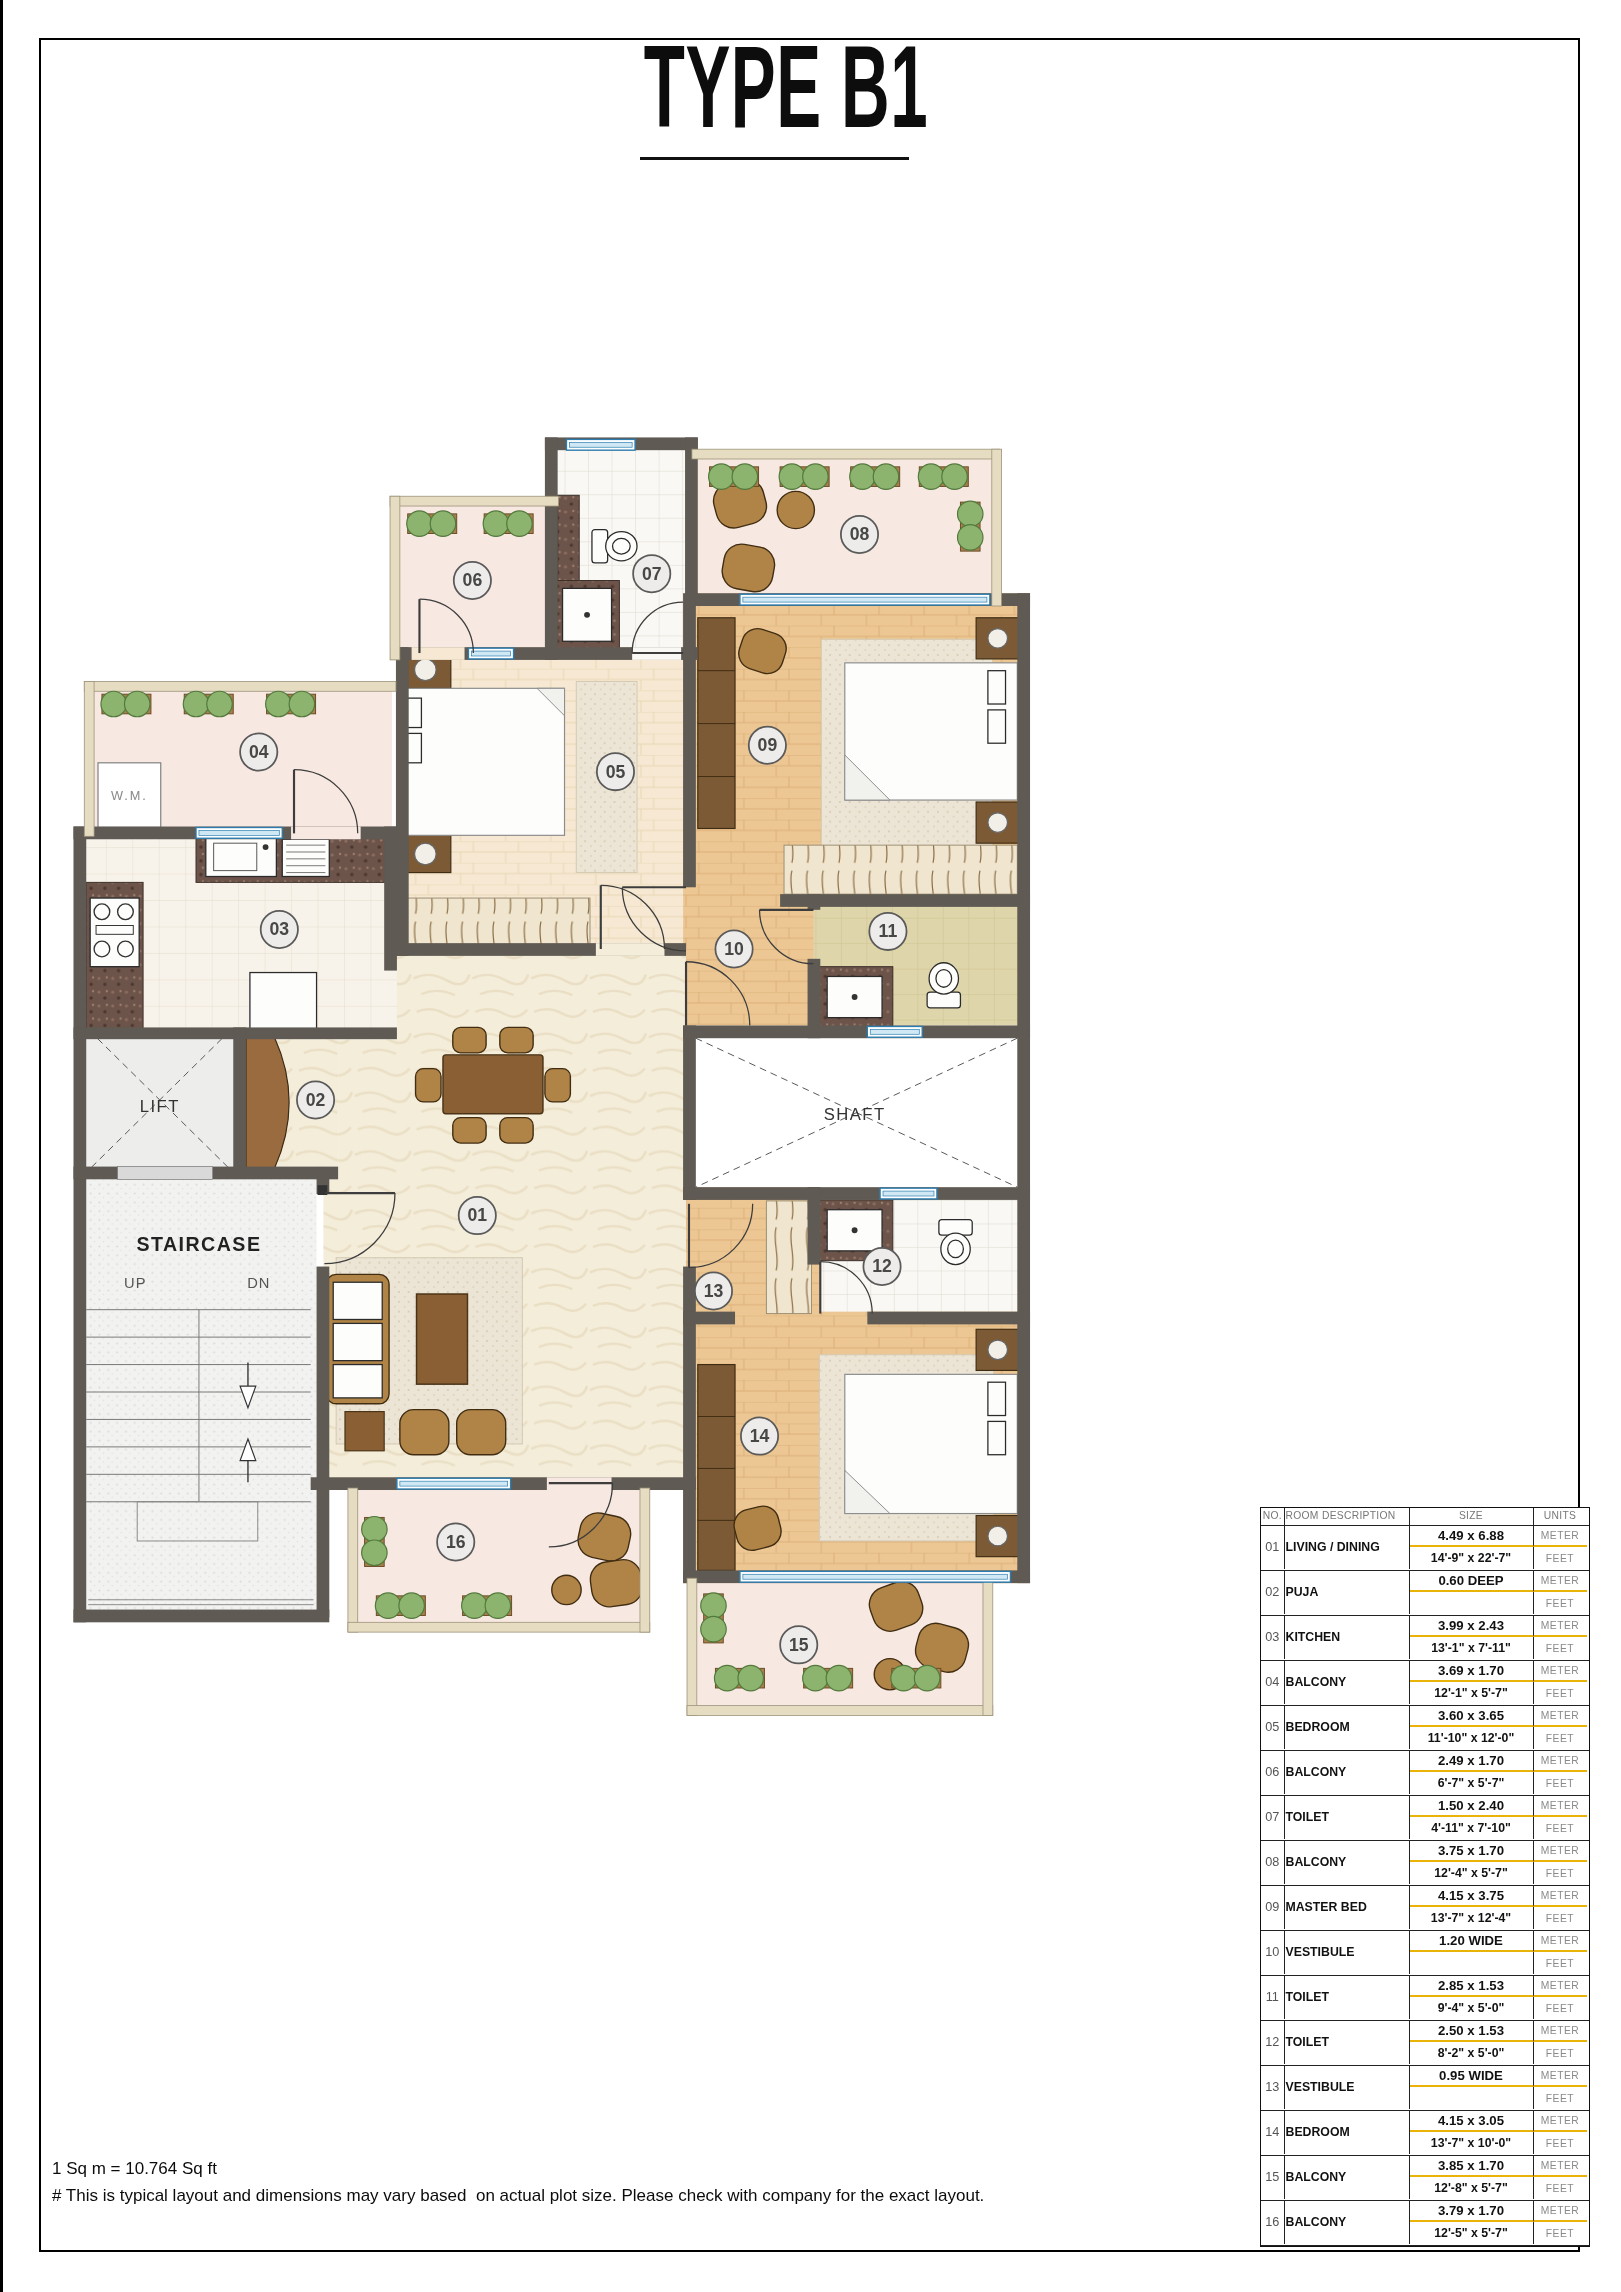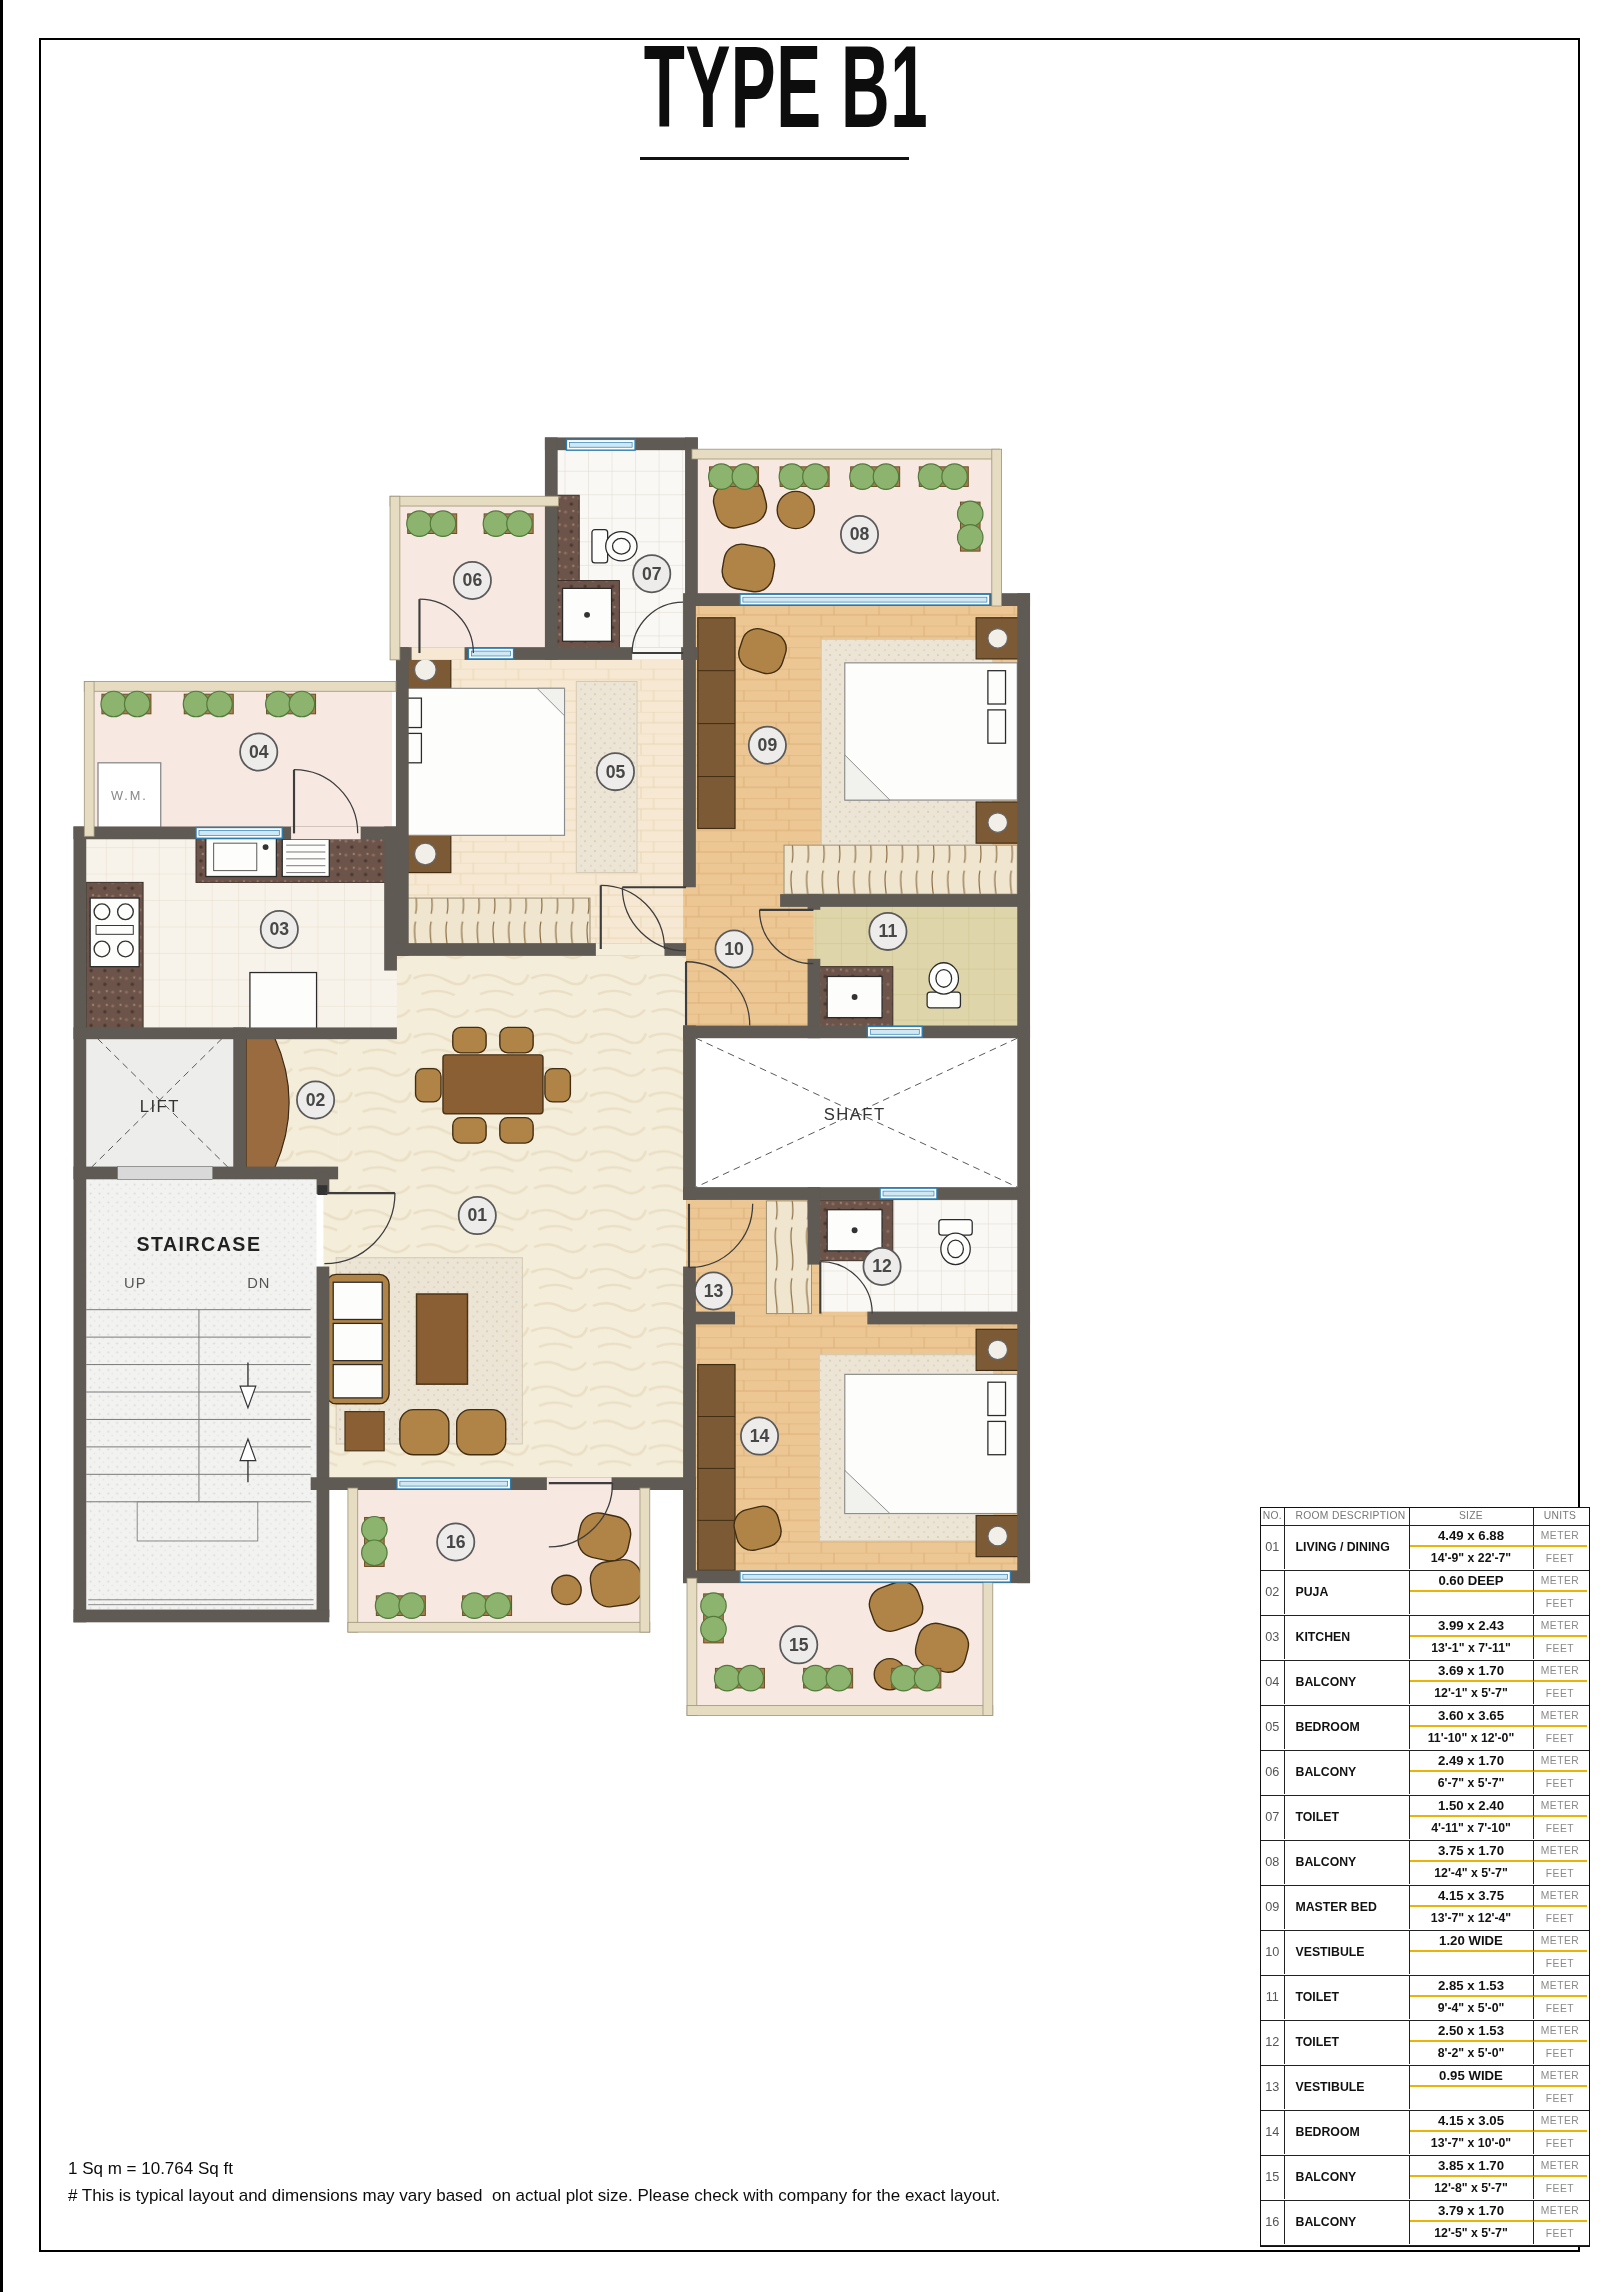--- a/index.html
+++ b/index.html
@@ -11,29 +11,29 @@
   .title-underline{position:absolute;left:640px;top:157px;width:269px;height:2.9px;background:#111;}
   .plan-svg{position:absolute;left:0;top:0;}
   
   .rtable{position:absolute;left:1228px;top:1507px;width:330px;border:1.6px solid #111;box-sizing:border-box;background:#fff;margin-left:32px;}
   .t-row{display:grid;grid-template-columns:23.5px 125px 124px 53px;border-bottom:1px solid #222;}
   .t-head{height:16.7px;line-height:16.7px;}
   .t-data{grid-template-rows:21.6px 21.6px;height:44px;}
   .cell{border-right:1px solid #222;display:flex;align-items:center;justify-content:center;overflow:hidden;white-space:nowrap;box-sizing:border-box;}
   .cell:last-child,.c-uf,.c-um{border-right:none;}
   .c-no{grid-row:1/3;font-size:12.7px;color:#555;}
-  .c-room{grid-row:1/3;font-size:12.3px;font-weight:bold;color:#111;justify-content:flex-start;padding-left:11px;}
+  .c-room{grid-row:1/3;font-size:12.3px;font-weight:bold;color:#111;justify-content:flex-start;padding-left:1px;}
   .c-size{font-size:13.2px;font-weight:bold;color:#111;}
   .c-size.f{font-size:12.3px;}
   .c-unit{font-size:10.3px;color:#8a8a8a;letter-spacing:0.5px;}
   .c-m{border-bottom:2px solid #eab308;}
   .h{font-size:10.3px;color:#777;font-weight:normal;letter-spacing:0.3px;}
   .h.c-room,.h.c-no{font-weight:normal;color:#777;}
   
-  .footer{position:absolute;left:68px;top:2156px;width:1372px;color:#0c0c0c;}
+  .footer{position:absolute;left:52px;top:2156px;width:1372px;color:#0c0c0c;}
   .fline{font-size:17px;line-height:26.5px;white-space:pre-wrap;}
   
   .wall{fill:var(--wall,#5f5a53);}
   .thin{fill:#e6dcc2;stroke:#9c9279;stroke-width:.8;}
   .pink{fill:var(--balcony,#f7e8e1);}
   .marble{fill:url(#marb);}
   .doorarc{fill:none;stroke:#3d3d3d;stroke-width:1.3;}
   .leaf{stroke:#3d3d3d;stroke-width:2.2;}
   .winf{fill:#fff;stroke:var(--blue,#2b7db0);stroke-width:1.4;}
   .wini{fill:#cfe8f4;stroke:var(--blue,#2b7db0);stroke-width:.7;}

